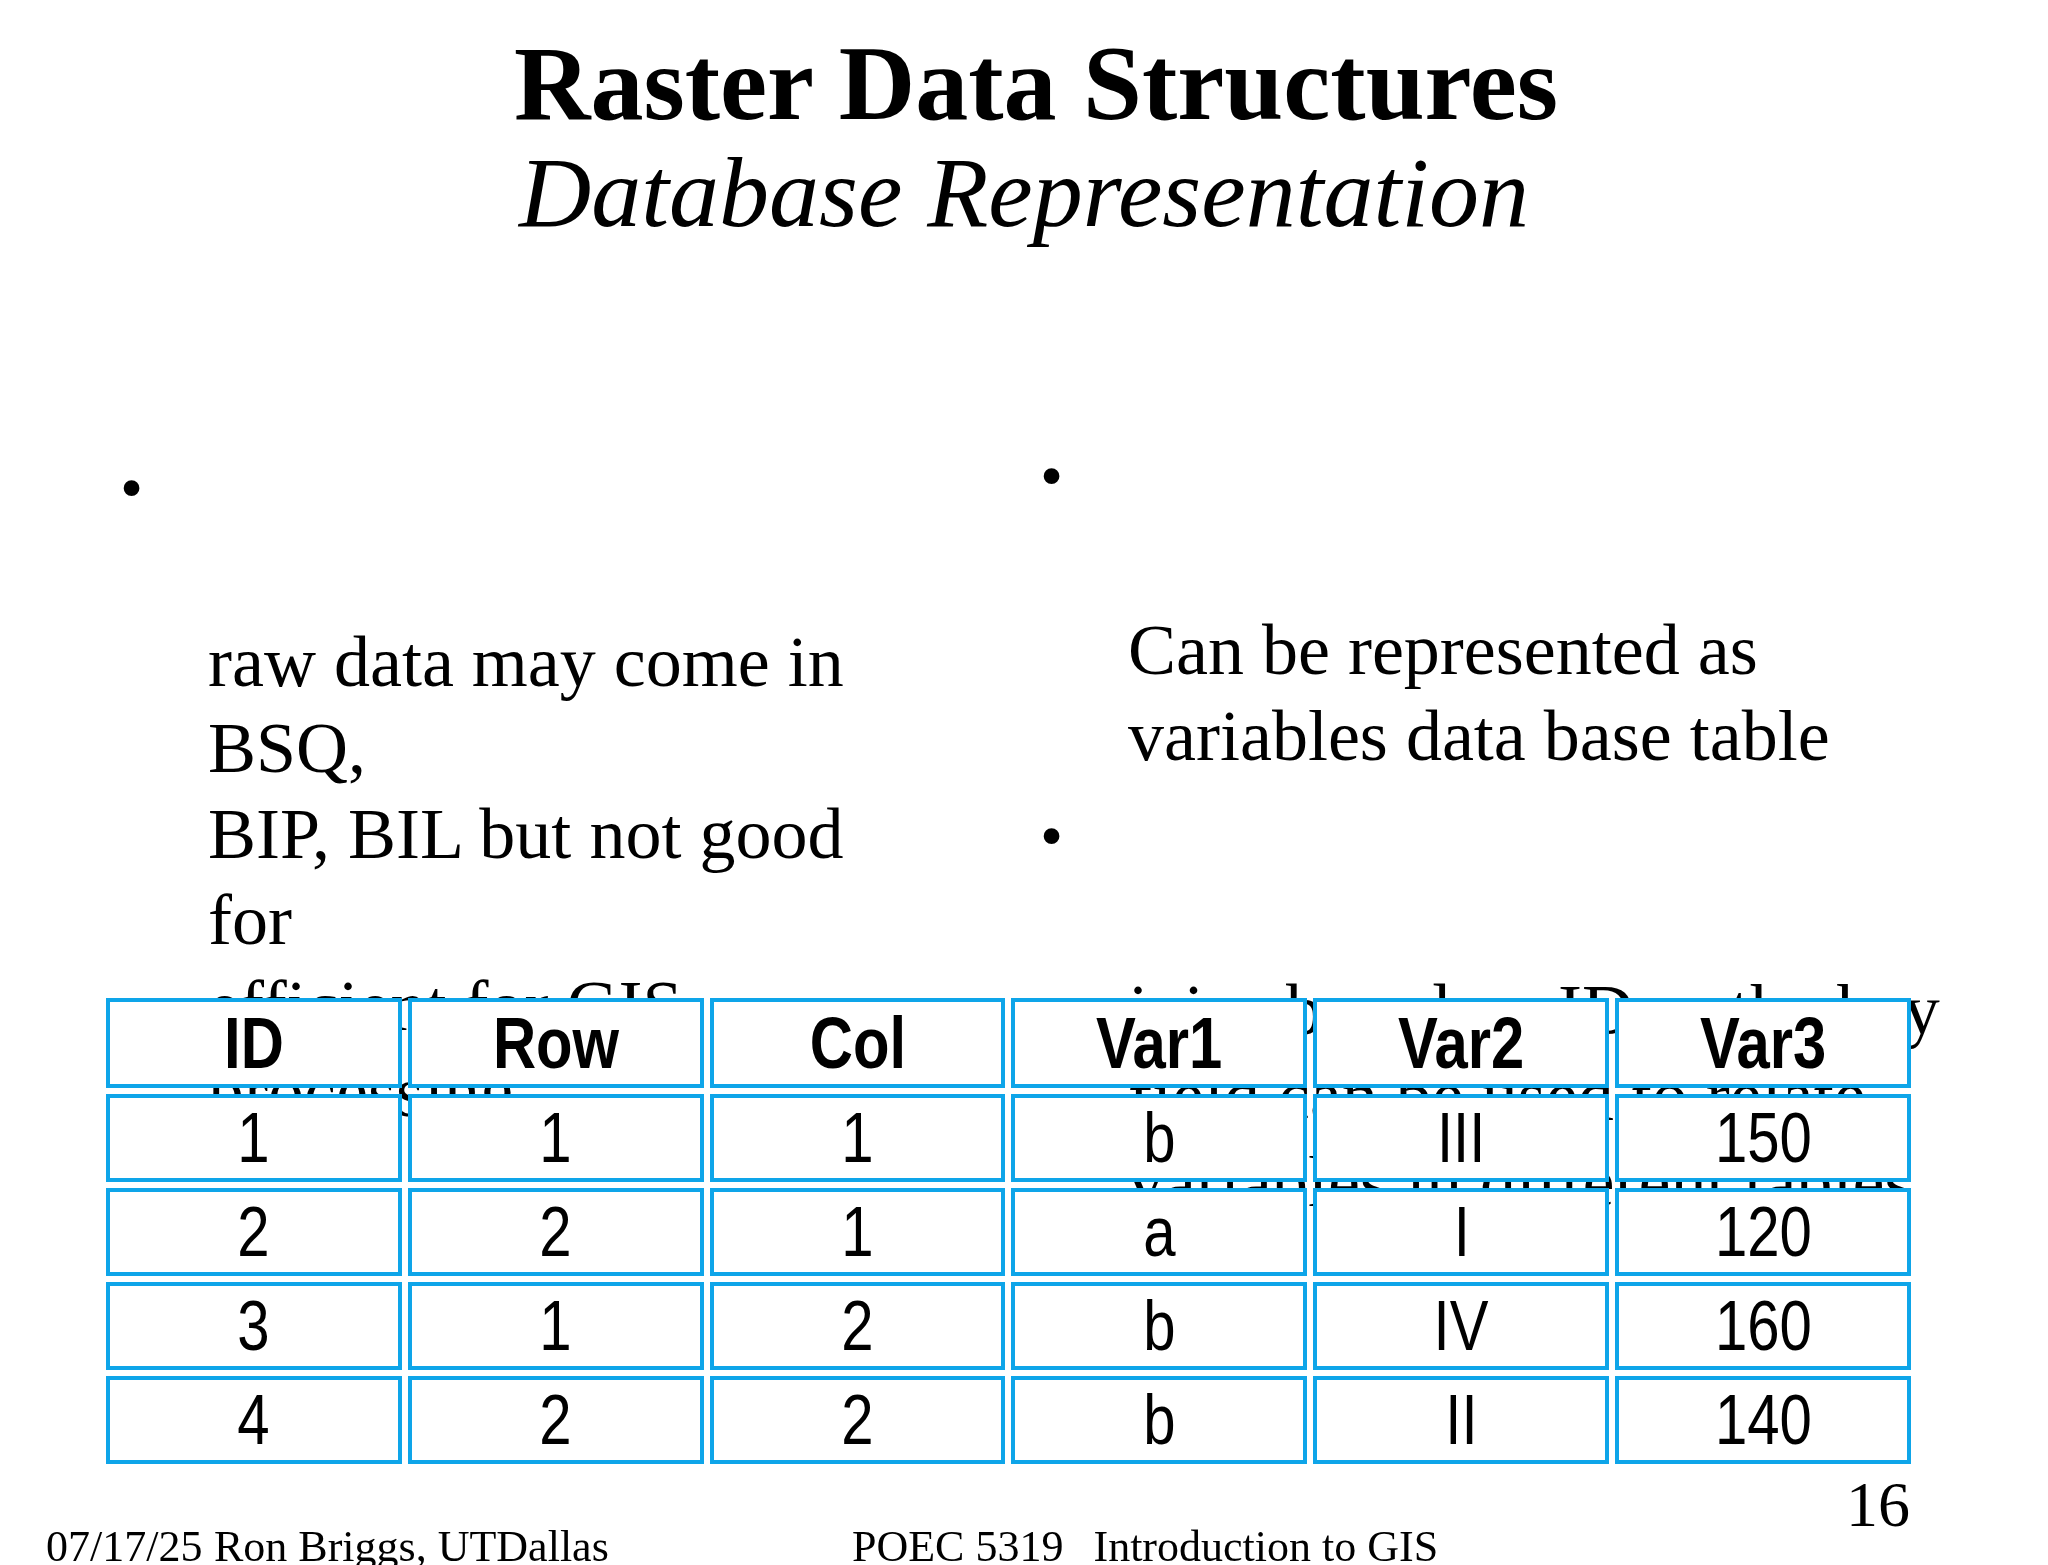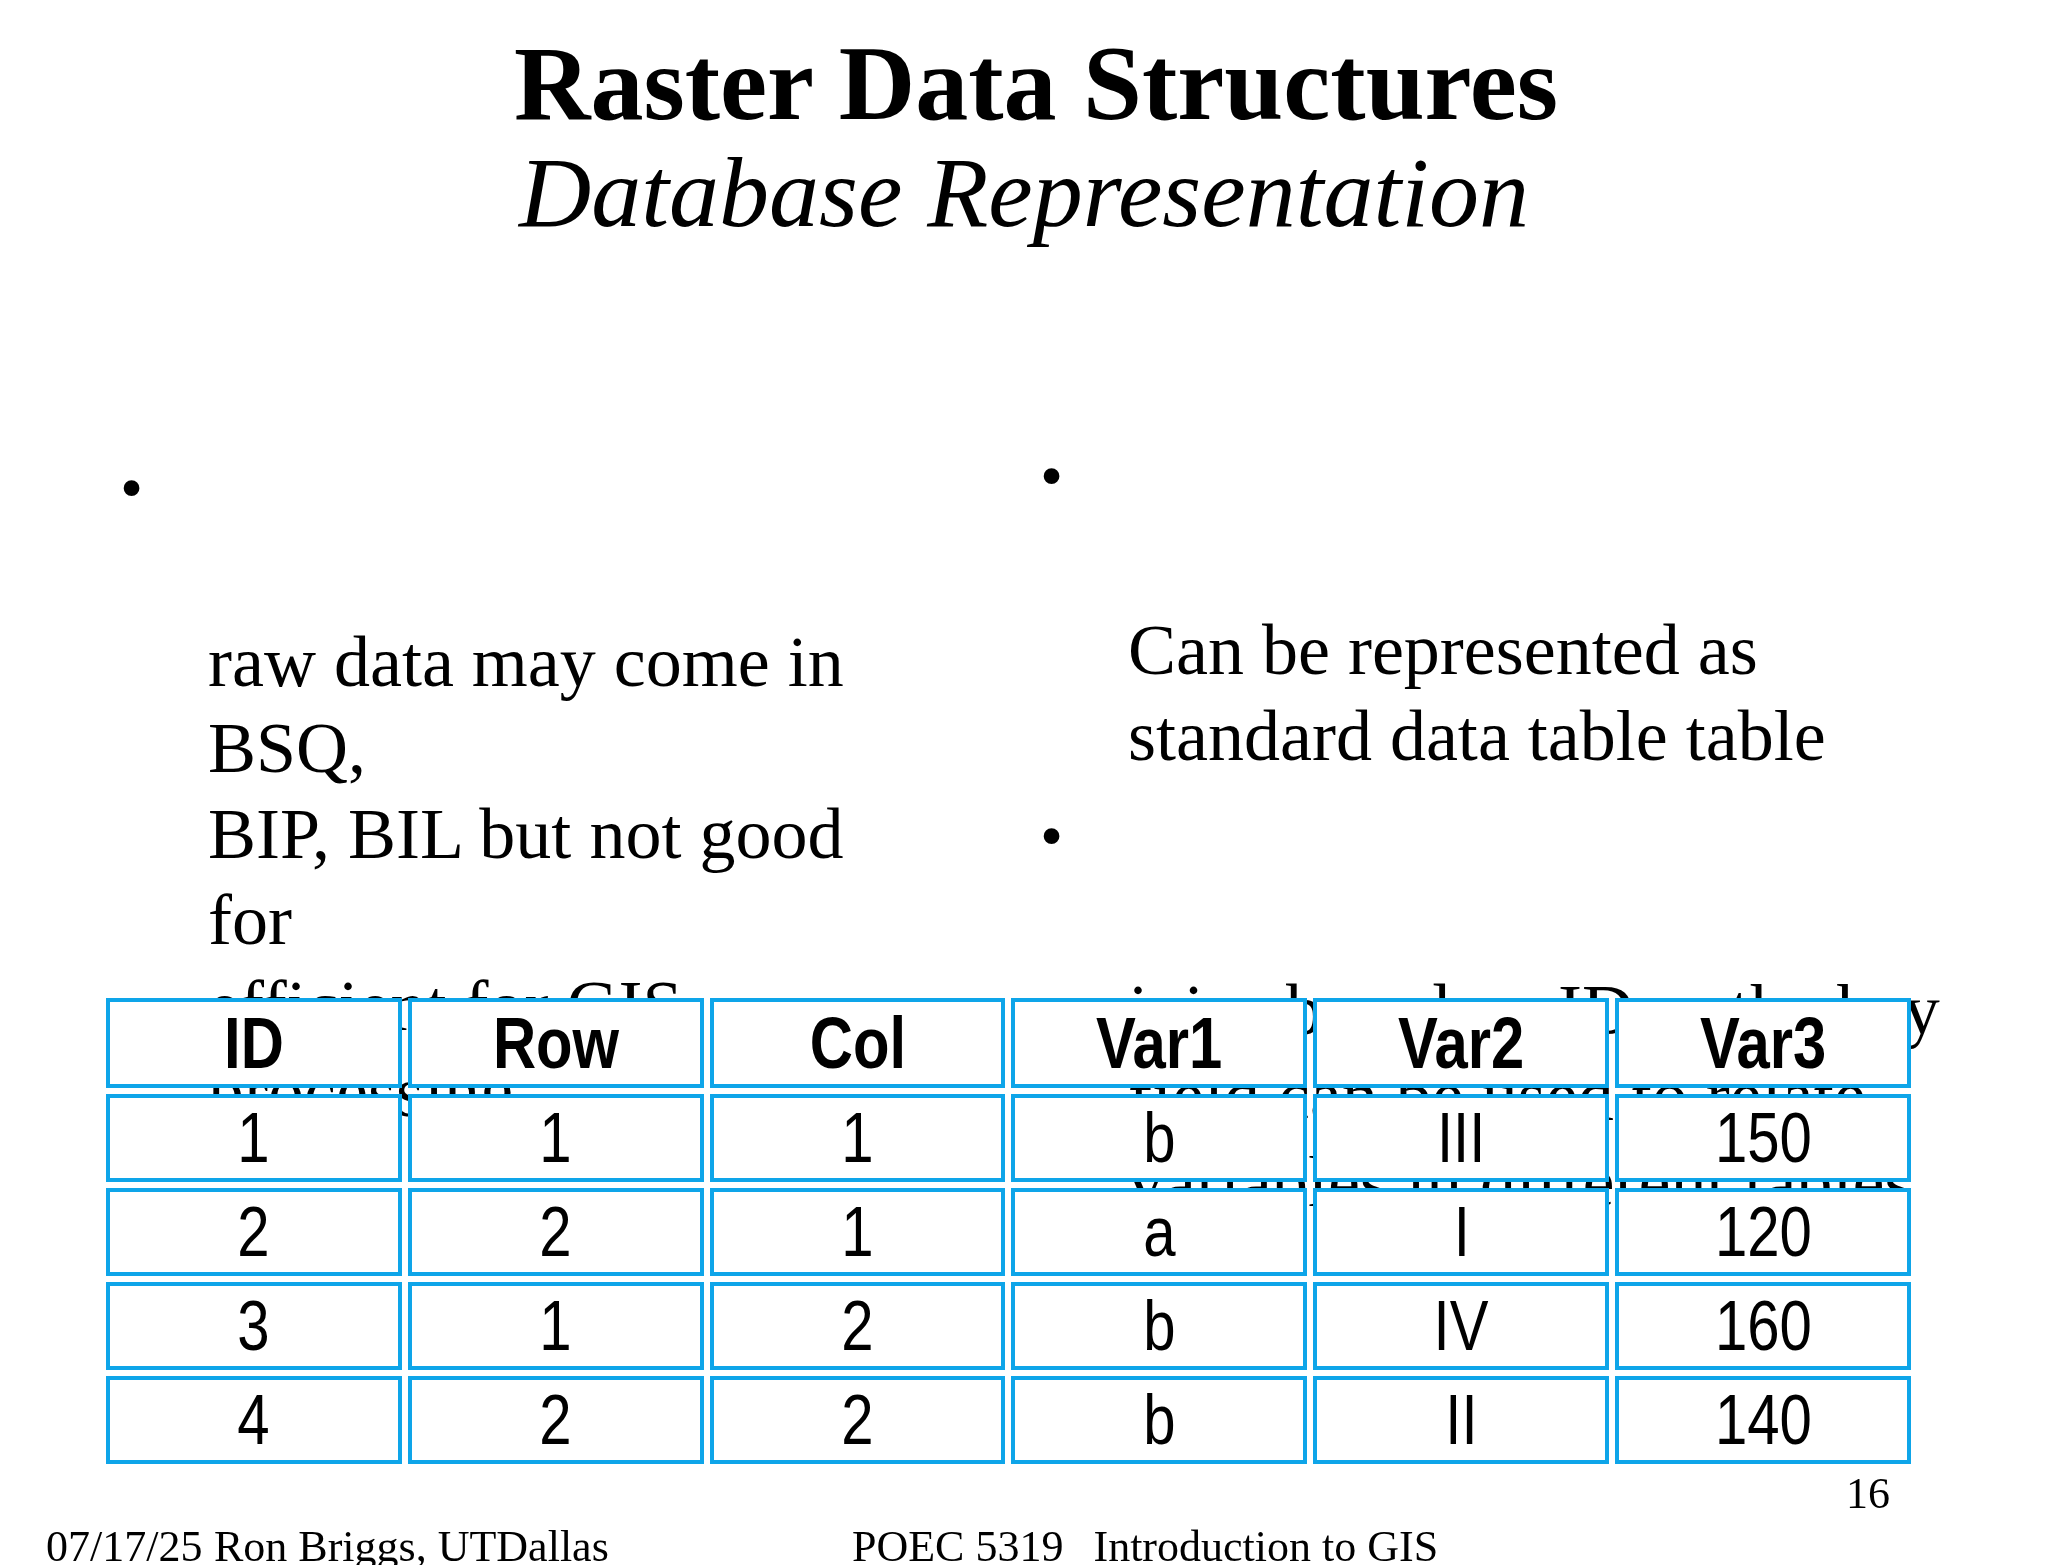--- a/index.html
+++ b/index.html
@@ -55,21 +55,21 @@
   table.data-table td { font-size:70px; font-weight:normal; }
   .cond {
     display:inline-block; transform:scaleX(0.83);
     transform-origin:center; white-space:nowrap; line-height:1;
   }
 
   
   .footer-date   { position:absolute; left:46px;  top:1521px; font-size:44px; white-space:pre; }
   .footer-author { position:absolute; left:214px; top:1521px; font-size:44px; white-space:pre; }
   .footer-course { position:absolute; left:852px; top:1521px; font-size:44px; display:flex; gap:30px; white-space:pre; }
-  .page-number   { position:absolute; left:1846px; top:1468px; font-size:44px; }
+  .page-number   { position:absolute; left:1846px; top:1468px; font-size:64px; }
 </style>
 </head>
 <body>
 
 <div class="slide">
 
   <div class="slide-title">Raster Data Structures</div>
   <div class="slide-subtitle">Database Representation</div>
 
   <div class="col col-left">
@@ -81,21 +81,21 @@
 efficient for GIS processing</span>
       </li>
     </ul>
   </div>
 
   <div class="col col-right">
     <ul class="bullets">
       <li class="bullet">
         <span class="bullet-dot">•</span>
         <span>Can be represented as
-standard data table table</span>
+variables data base table</span>
       </li>
       <li class="bullet">
         <span class="bullet-dot">•</span>
         <span>joins based on ID as the key
 field can be used to relate
 variables in different tables</span>
       </li>
     </ul>
   </div>
 

